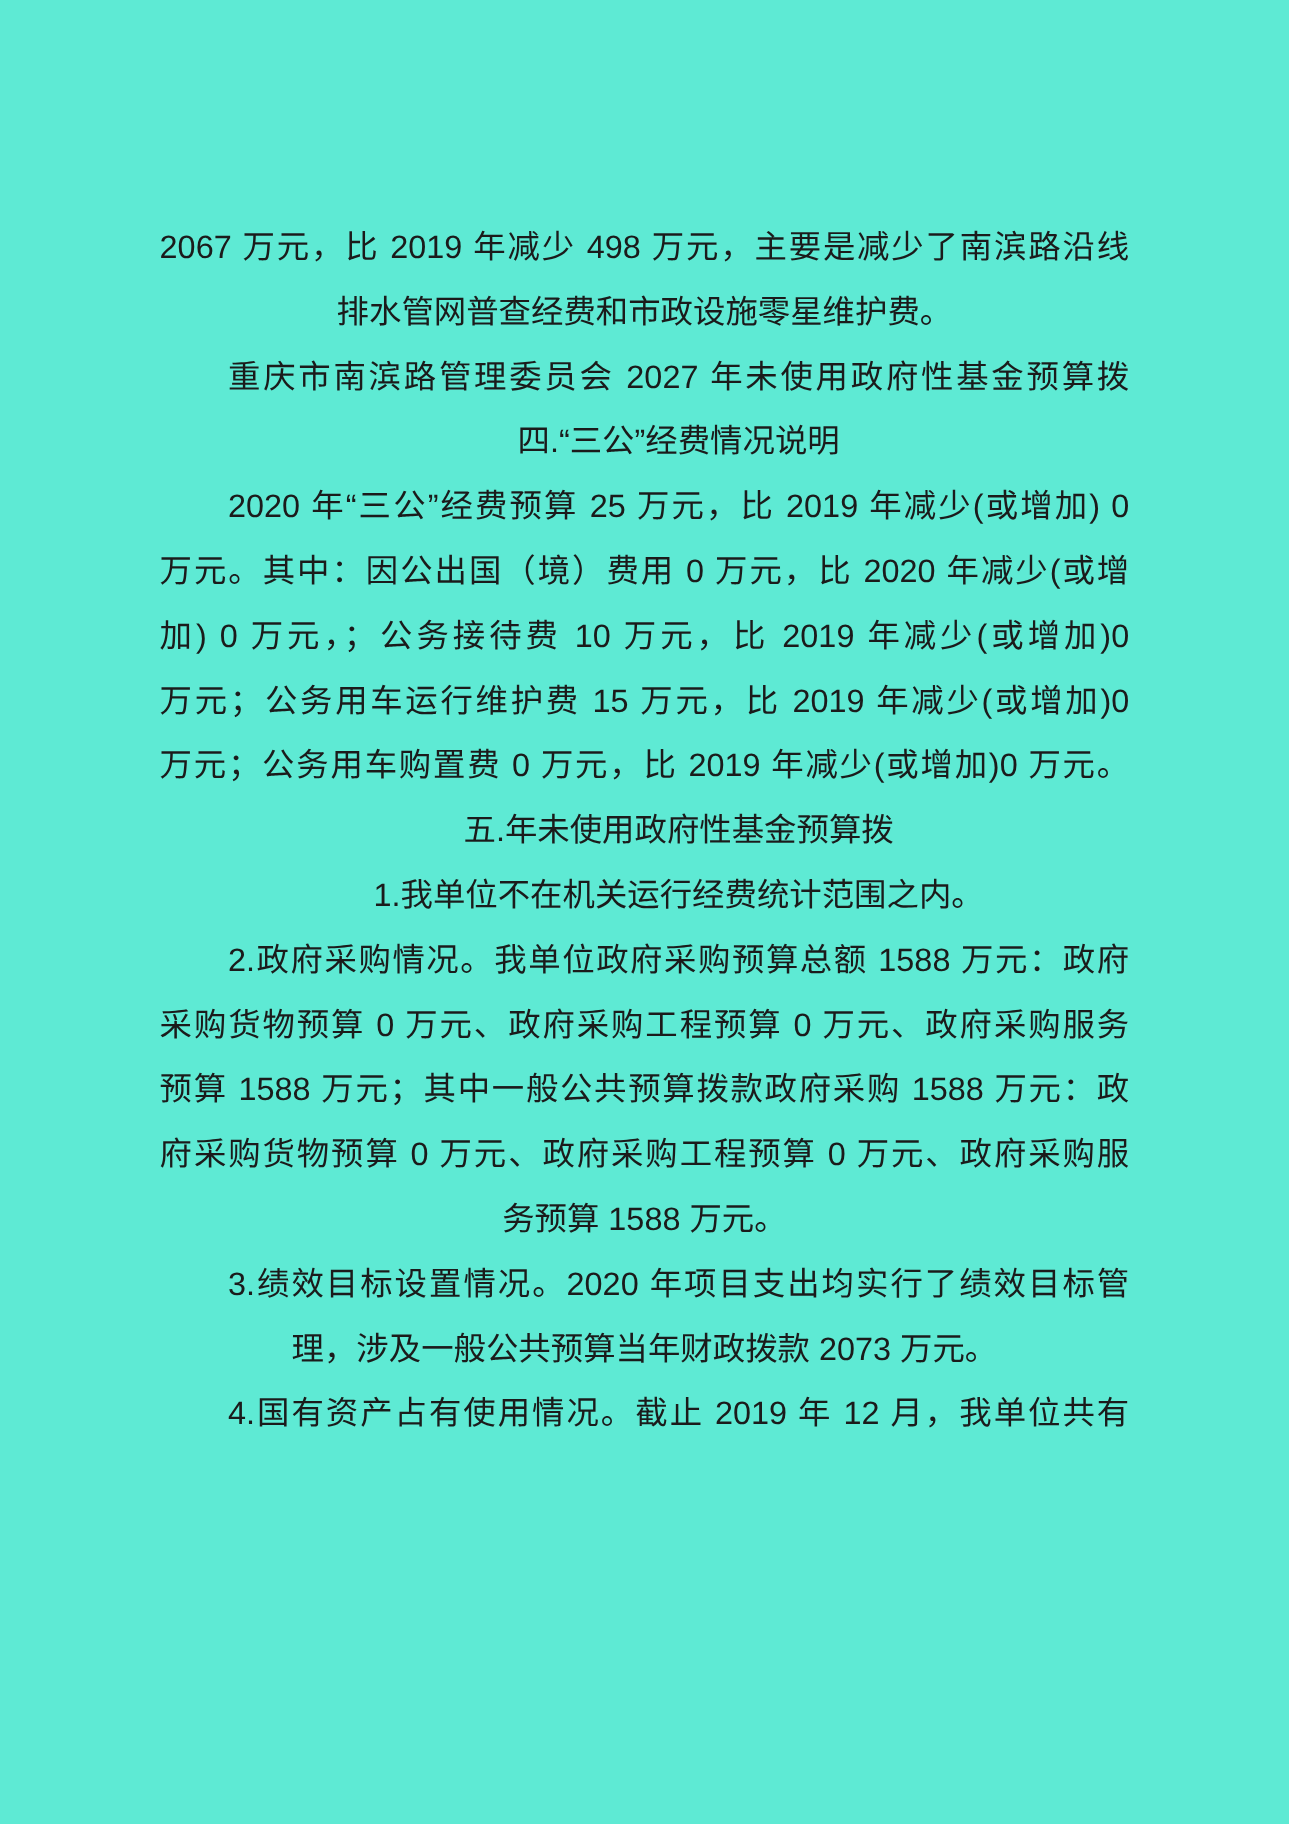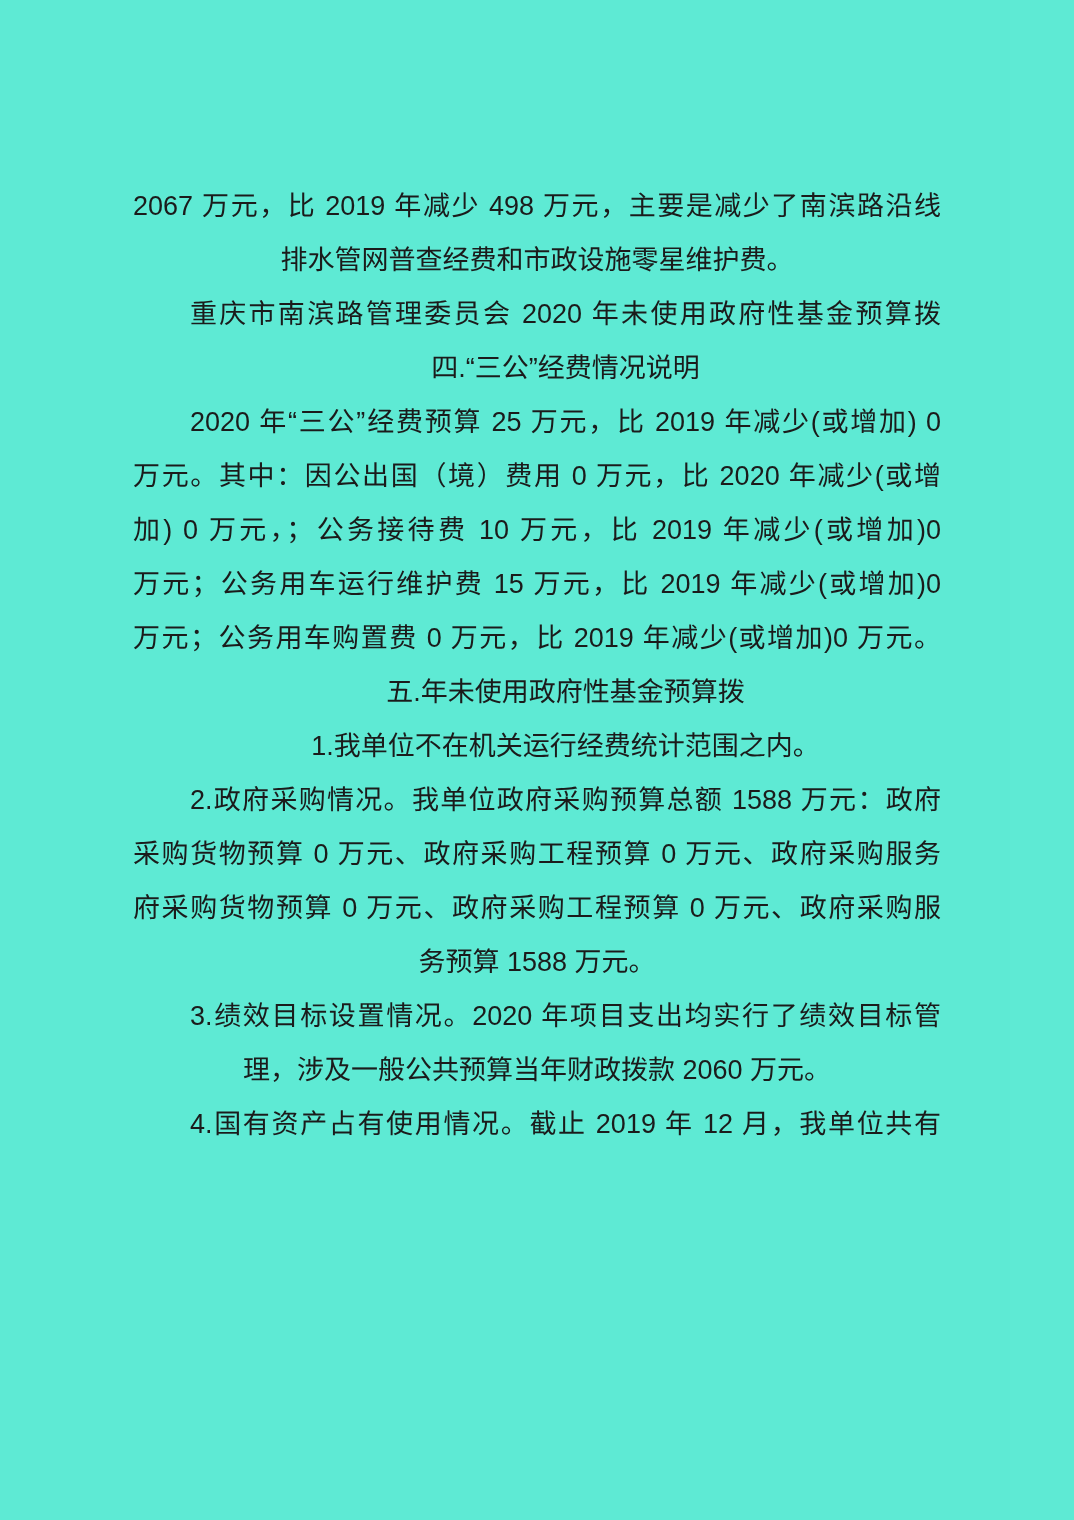--- a/index.html
+++ b/index.html
@@ -45,45 +45,46 @@
 </head>
 <body>
 
 <div class="page">
   <div class="content">
       <div class="paragraph">
         <div class="line justify">2067 万元，比 2019 年减少 498 万元，主要是减少了南滨路沿线</div>
         <div class="line">排水管网普查经费和市政设施零星维护费。</div>
       </div>
       <div class="paragraph">
-        <div class="line justify indent">重庆市南滨路管理委员会 2020 年未使用政府性基金预算拨</div>
+        <div class="line justify indent">重庆市南滨路管理委员会 2027 年未使用政府性基金预算拨</div>
       </div>
       <div class="paragraph">
         <div class="line indent">四.“三公”经费情况说明</div>
       </div>
       <div class="paragraph">
         <div class="line justify indent">2020 年“三公”经费预算 25 万元，比 2019 年减少(或增加) 0</div>
         <div class="line justify">万元。其中：因公出国（境）费用 0 万元，比 2020 年减少(或增</div>
         <div class="line justify">加) 0 万元，；公务接待费 10 万元，比 2019 年减少(或增加)0</div>
         <div class="line justify">万元；公务用车运行维护费 15 万元，比 2019 年减少(或增加)0</div>
         <div class="line justify">万元；公务用车购置费 0 万元，比 2019 年减少(或增加)0 万元。</div>
       </div>
       <div class="paragraph">
         <div class="line indent">五.年未使用政府性基金预算拨</div>
       </div>
       <div class="paragraph">
         <div class="line indent">1.我单位不在机关运行经费统计范围之内。</div>
       </div>
       <div class="paragraph">
         <div class="line justify indent">2.政府采购情况。我单位政府采购预算总额 1588 万元：政府</div>
         <div class="line justify">采购货物预算 0 万元、政府采购工程预算 0 万元、政府采购服务</div>
+        <div class="line justify">预算 1588 万元；其中一般公共预算拨款政府采购 1588 万元：政</div>
         <div class="line justify">府采购货物预算 0 万元、政府采购工程预算 0 万元、政府采购服</div>
         <div class="line">务预算 1588 万元。</div>
       </div>
       <div class="paragraph">
         <div class="line justify indent">3.绩效目标设置情况。2020 年项目支出均实行了绩效目标管</div>
-        <div class="line">理，涉及一般公共预算当年财政拨款 2060 万元。</div>
+        <div class="line">理，涉及一般公共预算当年财政拨款 2073 万元。</div>
       </div>
       <div class="paragraph">
         <div class="line justify indent">4.国有资产占有使用情况。截止 2019 年 12 月，我单位共有</div>
       </div>
     </div>
 </div>
 
 </body></html>

